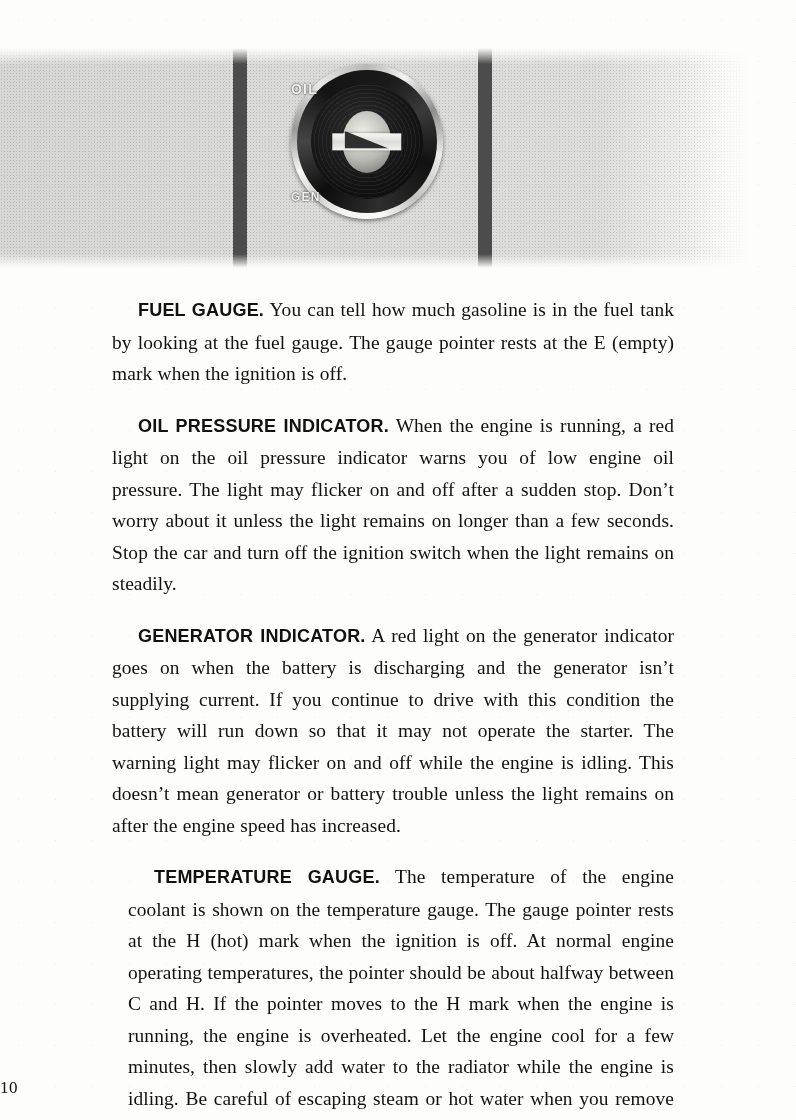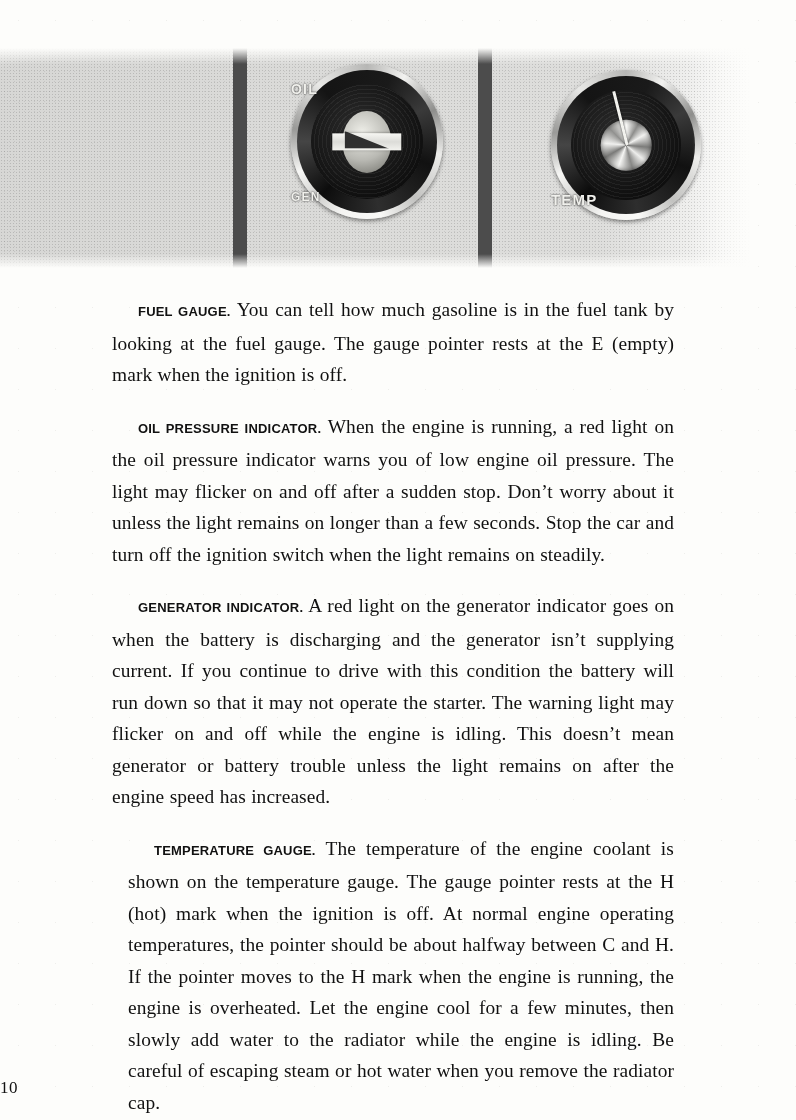--- a/index.html
+++ b/index.html
@@ -207,21 +207,21 @@
     text-indent: 26px;
     letter-spacing: 0.1px;
     word-spacing: 0.4px;
     -webkit-hyphens: none;
     hyphens: none;
   }
   p.para:last-child { margin-bottom: 0; margin-left: 16px; }
   .lead {
     font-family: "Liberation Sans", sans-serif;
     font-weight: 700;
-    font-size: 13px;
+    font-size: 18px;
     letter-spacing: 0.2px;
   }
   .emph { }
 
   
   .page-number {
     position: absolute;
     left: 0; right: 0;
     top: 1078px;
     text-align: left;
@@ -254,39 +254,20 @@
         <div class="gauge-face">
           <div class="indicator-lens"></div>
           <div class="indicator-bar"></div>
         </div>
       </div>
       <div class="gauge-label top">OIL</div>
       <div class="gauge-label bottom">GEN</div>
     </div>
   </div>
 
-  <div class="gauge" id="gauge-temp">
-    <div class="gauge-bezel">
-      <div class="gauge-ring2">
-        <div class="gauge-face">
-
-          <div class="tick-mark" style="transform:rotate(-48deg) translate(-50%,0);">
-            <span>C</span>
-          </div>
-          <div class="tick-mark" style="transform:rotate(46deg) translate(-50%,0);">
-            <span>H</span>
-          </div>
-
-          <div class="hub"></div>
-          <div class="needle" style="transform:rotate(166deg);"></div>
-        </div>
-      </div>
-      <div class="gauge-label">TEMP</div>
-    </div>
-  </div>
 
   <div class="plate-fade-top"></div>
   <div class="plate-fade-bottom"></div>
   <div class="plate-fade-right"></div>
 </div>
 
 <div class="body-col">
 
   <p class="para">
     <span class="lead">FUEL GAUGE.</span><span> You can tell how much gasoline is in the fuel tank by looking at the fuel gauge. The gauge pointer rests at the E (empty) mark when the ignition is off.</span><span class="emph"></span>

